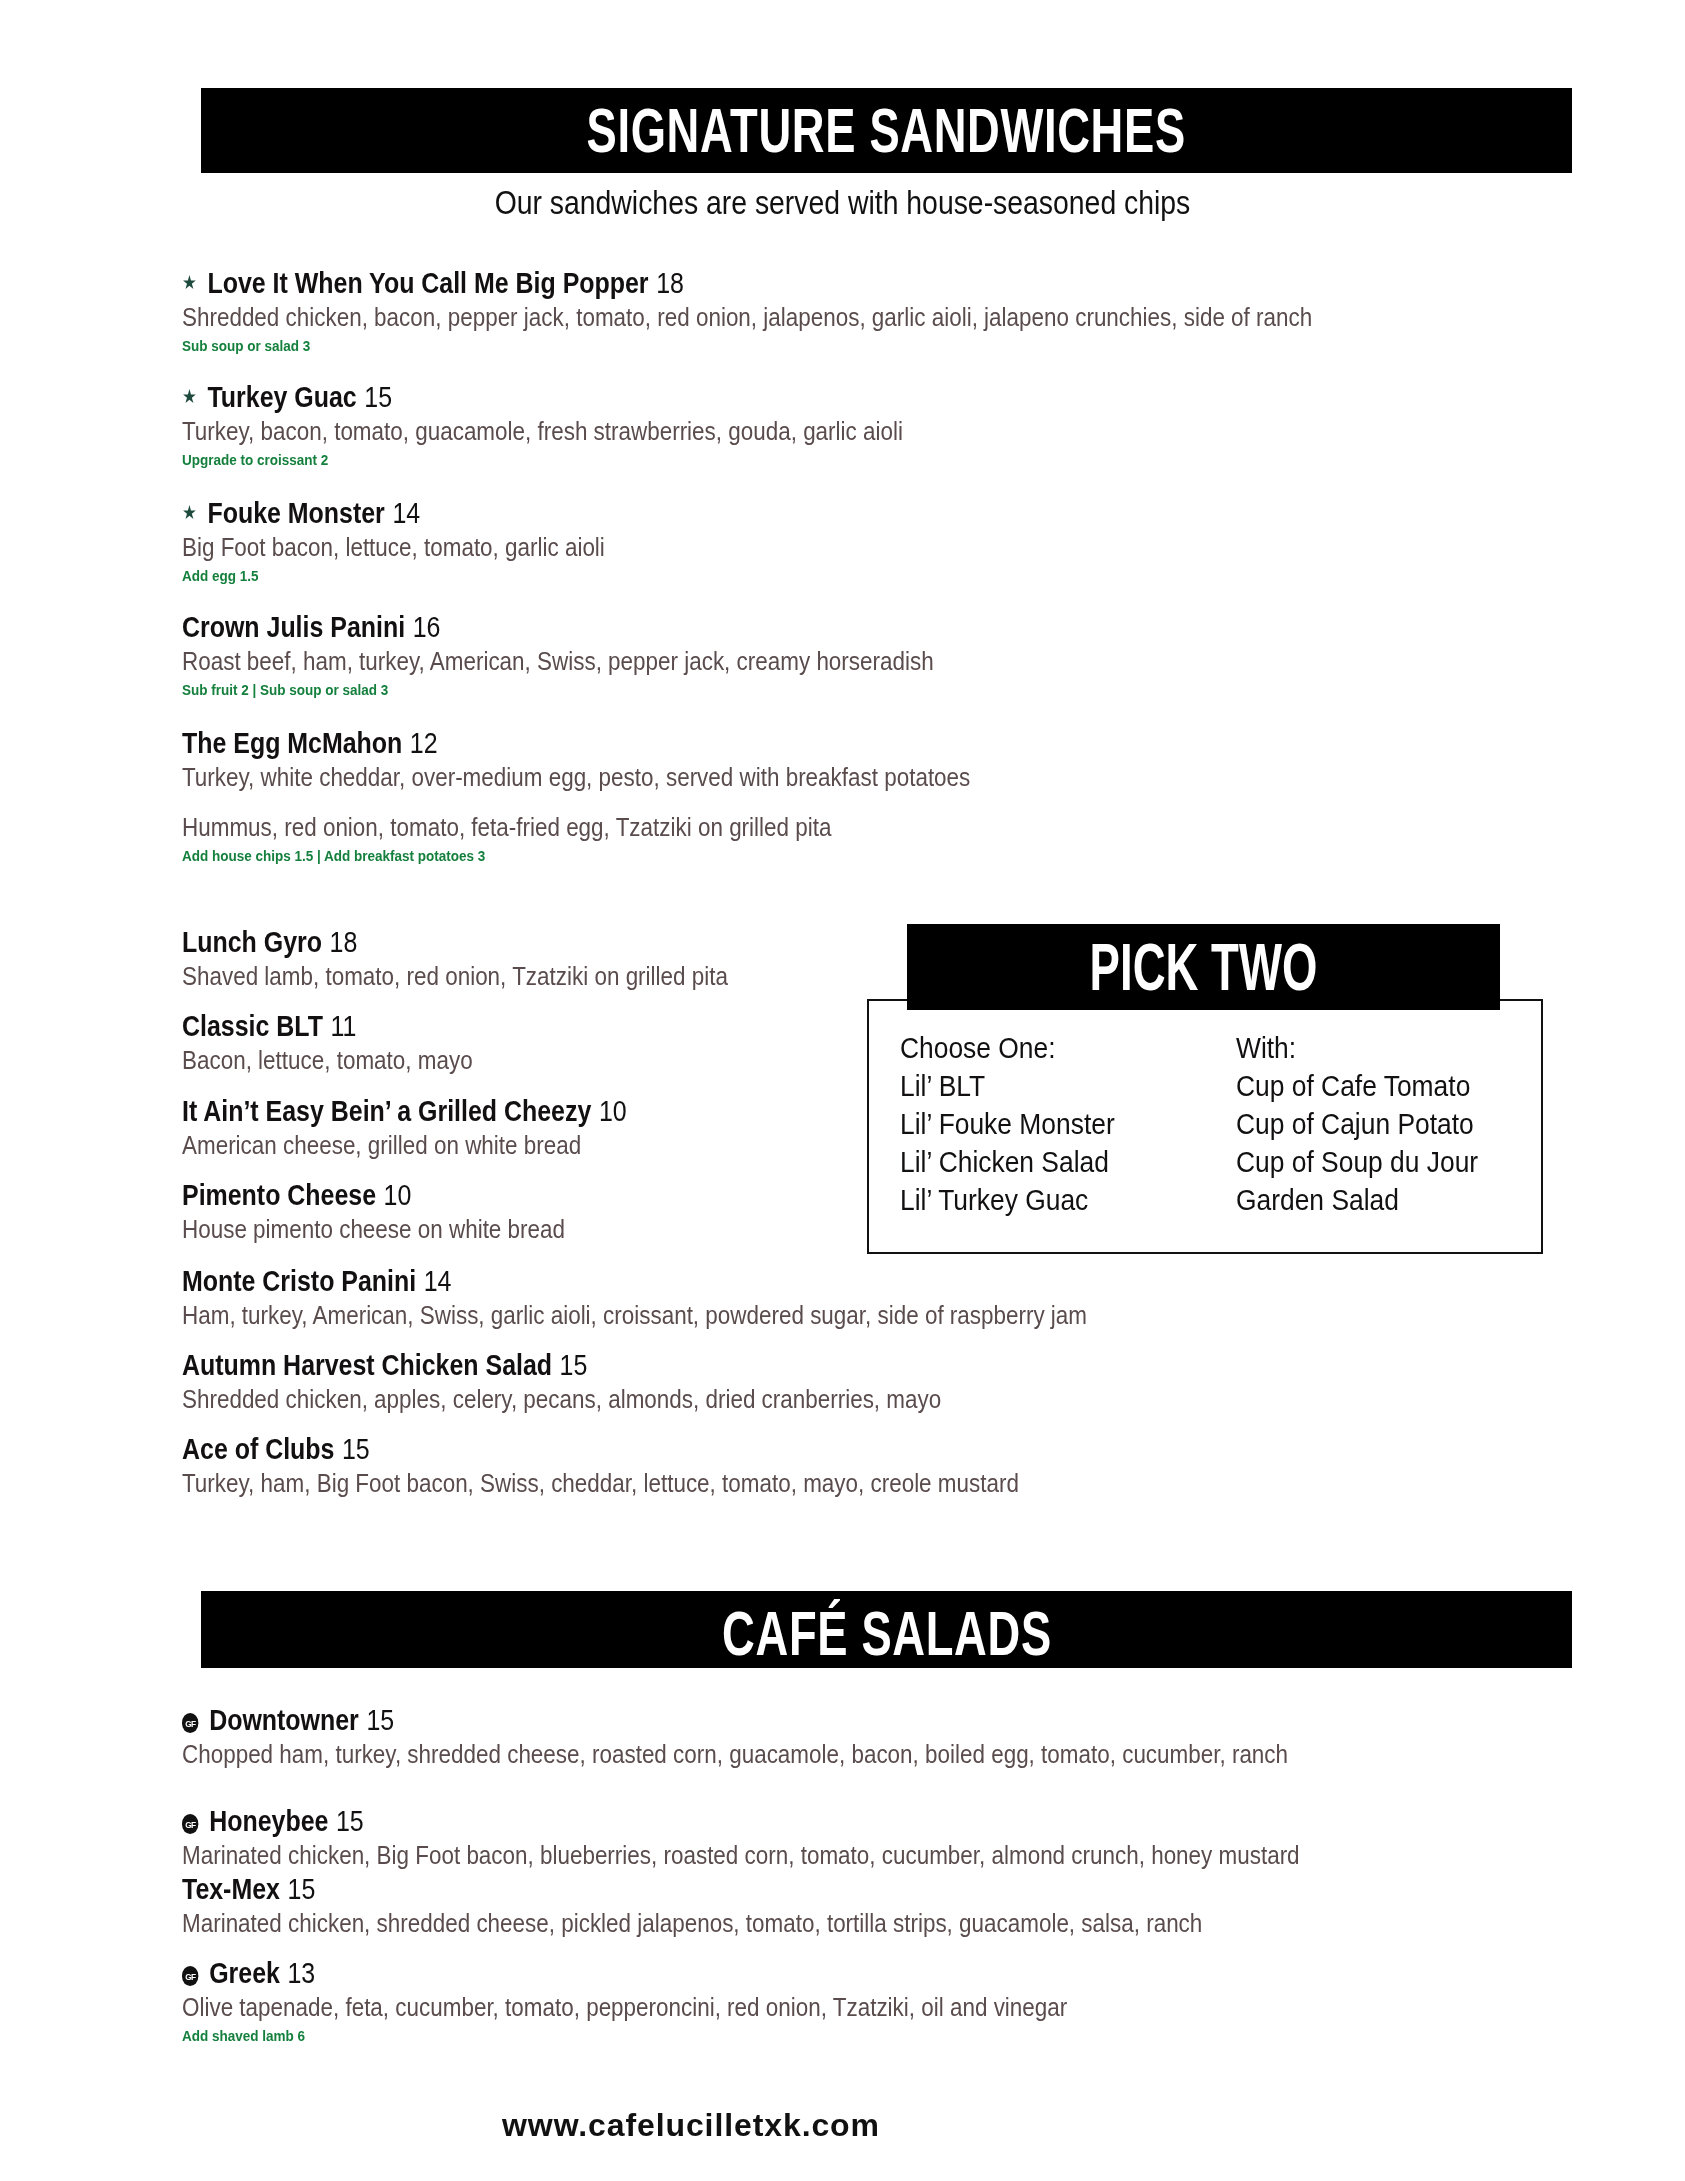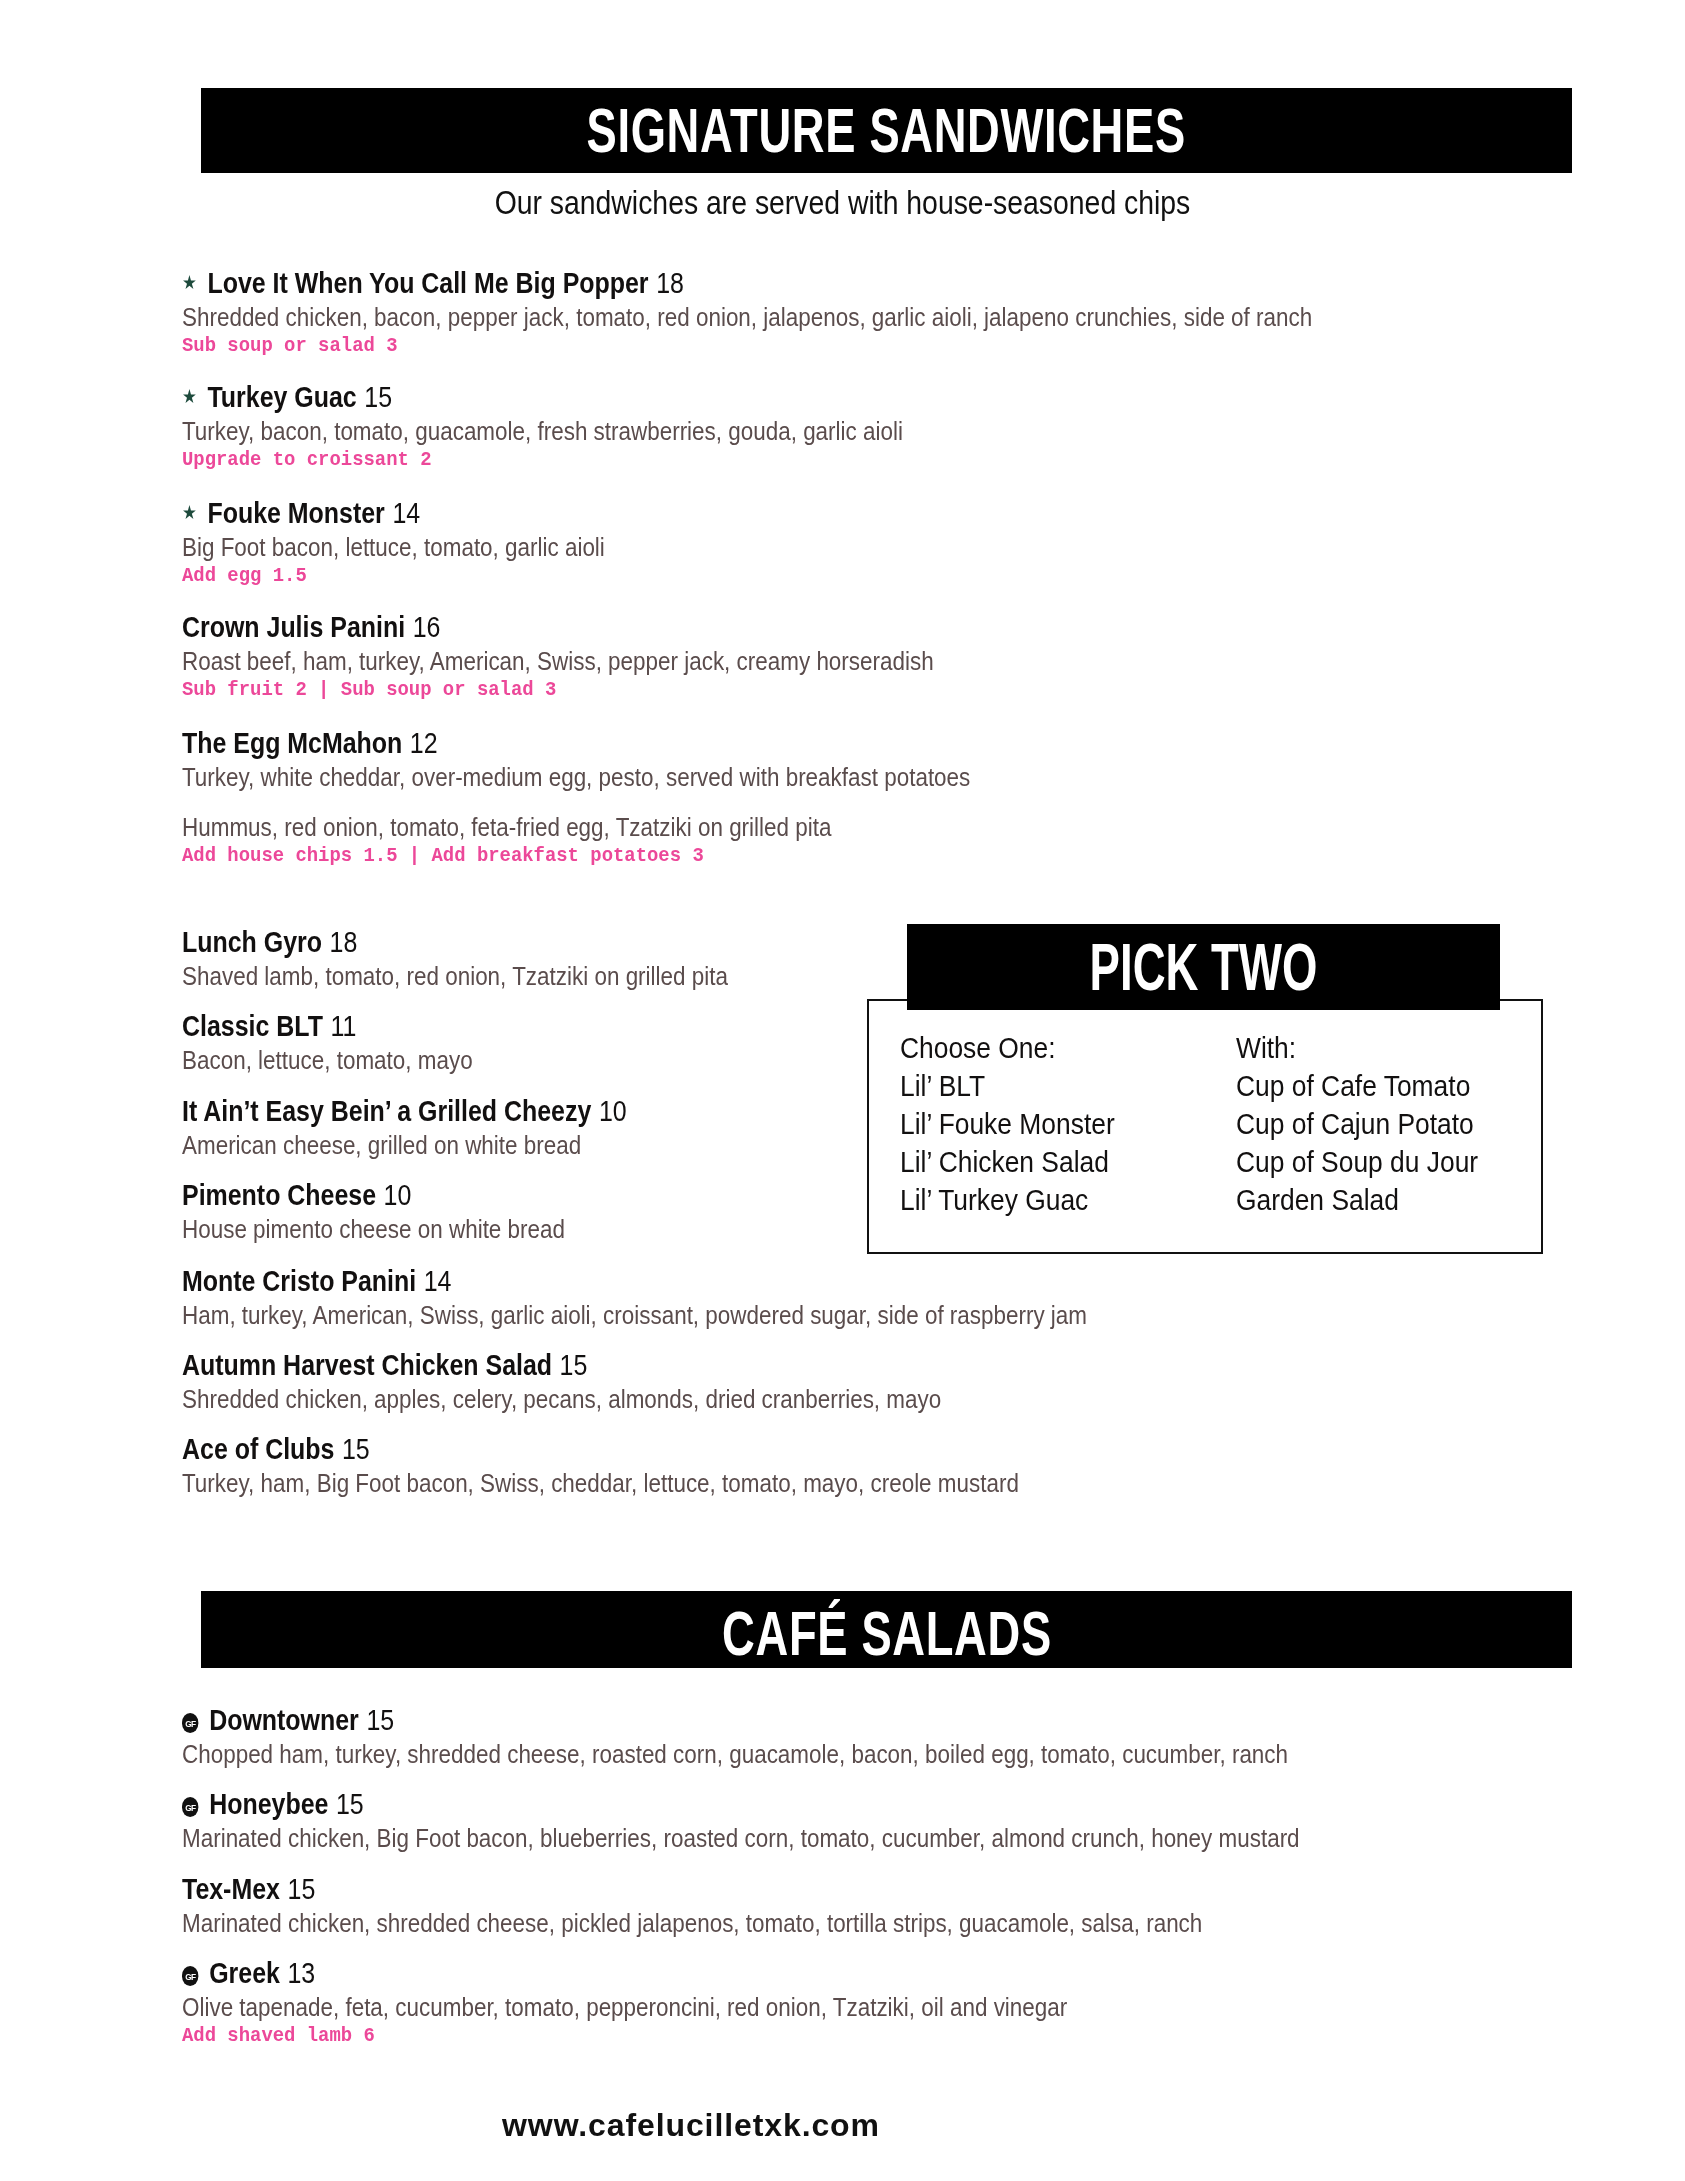--- a/index.html
+++ b/index.html
@@ -32,21 +32,21 @@
     .item-name { font-weight: bold; color: #121010; }
     .item-price { font-weight: normal; color: #121010; margin-left: 8.8px; }
     .star-icon { display: inline-block; color: #1d4a3c; font-size: 19.3px; margin-right: 12.3px; vertical-align: 3.5px; }
     .gf-icon {
       display: inline-flex; align-items: center; justify-content: center;
       width: 19.3px; height: 19.3px; border-radius: 50%; background: #111; color: #fff;
       font-size: 9.7px; font-weight: bold; margin-right: 12.3px; vertical-align: 3.5px; letter-spacing: -0.9px;
     }
     .item-desc { font-size: 25.5px; line-height: 32px; color: #5a4c4c; white-space: nowrap; }
     .item-desc .inner, .item-note .inner { display: inline-block; transform: scaleX(0.88); transform-origin: left center; }
-    .item-note { font-size: 21px; line-height: 26px; font-weight: bold; color: #ec4899; white-space: nowrap; font-family: Liberation Mono, monospace; }
+    .item-note { font-size: 15px; line-height: 26px; font-weight: bold; color: #15803d; white-space: nowrap; }
     .item-note .inner { transform: scaleX(0.9); }
 
     
     #combo-box {
       position: absolute; left: 867px; top: 999px; width: 676px; height: 255px;
       border: 2.6px solid #111;
     }
     #combo-title {
       position: absolute; left: 907px; top: 924px; width: 593px; height: 86px;
       background: #000; color: #fff; text-align: center;
@@ -154,21 +154,21 @@
 
 <div class="banner" id="banner-salads">
   <span>CAFÉ SALADS</span>
 </div>
 
 <div class="menu-list" id="salad-list">
     <div class="item" style="position: absolute; top: 0px; left: 0px;">
       <div class="item-head"><span class="inner"><span class="gf-icon">GF</span><span class="item-name">Downtowner</span><span class="item-price">15</span></span></div>
       <div class="item-desc"><span class="inner">Chopped ham, turkey, shredded cheese, roasted corn, guacamole, bacon, boiled egg, tomato, cucumber, ranch</span></div>
     </div>
-    <div class="item" style="position: absolute; top: 84px; left: 0px;">
+    <div class="item" style="position: absolute; top: 101px; left: 0px;">
       <div class="item-head"><span class="inner"><span class="gf-icon">GF</span><span class="item-name">Honeybee</span><span class="item-price">15</span></span></div>
       <div class="item-desc"><span class="inner">Marinated chicken, Big Foot bacon, blueberries, roasted corn, tomato, cucumber, almond crunch, honey mustard</span></div>
     </div>
     <div class="item" style="position: absolute; top: 169px; left: 0px;">
       <div class="item-head"><span class="inner"><span class="item-name">Tex-Mex</span><span class="item-price">15</span></span></div>
       <div class="item-desc"><span class="inner">Marinated chicken, shredded cheese, pickled jalapenos, tomato, tortilla strips, guacamole, salsa, ranch</span></div>
     </div>
     <div class="item" style="position: absolute; top: 253px; left: 0px;">
       <div class="item-head"><span class="inner"><span class="gf-icon">GF</span><span class="item-name">Greek</span><span class="item-price">13</span></span></div>
       <div class="item-desc"><span class="inner">Olive tapenade, feta, cucumber, tomato, pepperoncini, red onion, Tzatziki, oil and vinegar</span></div>

